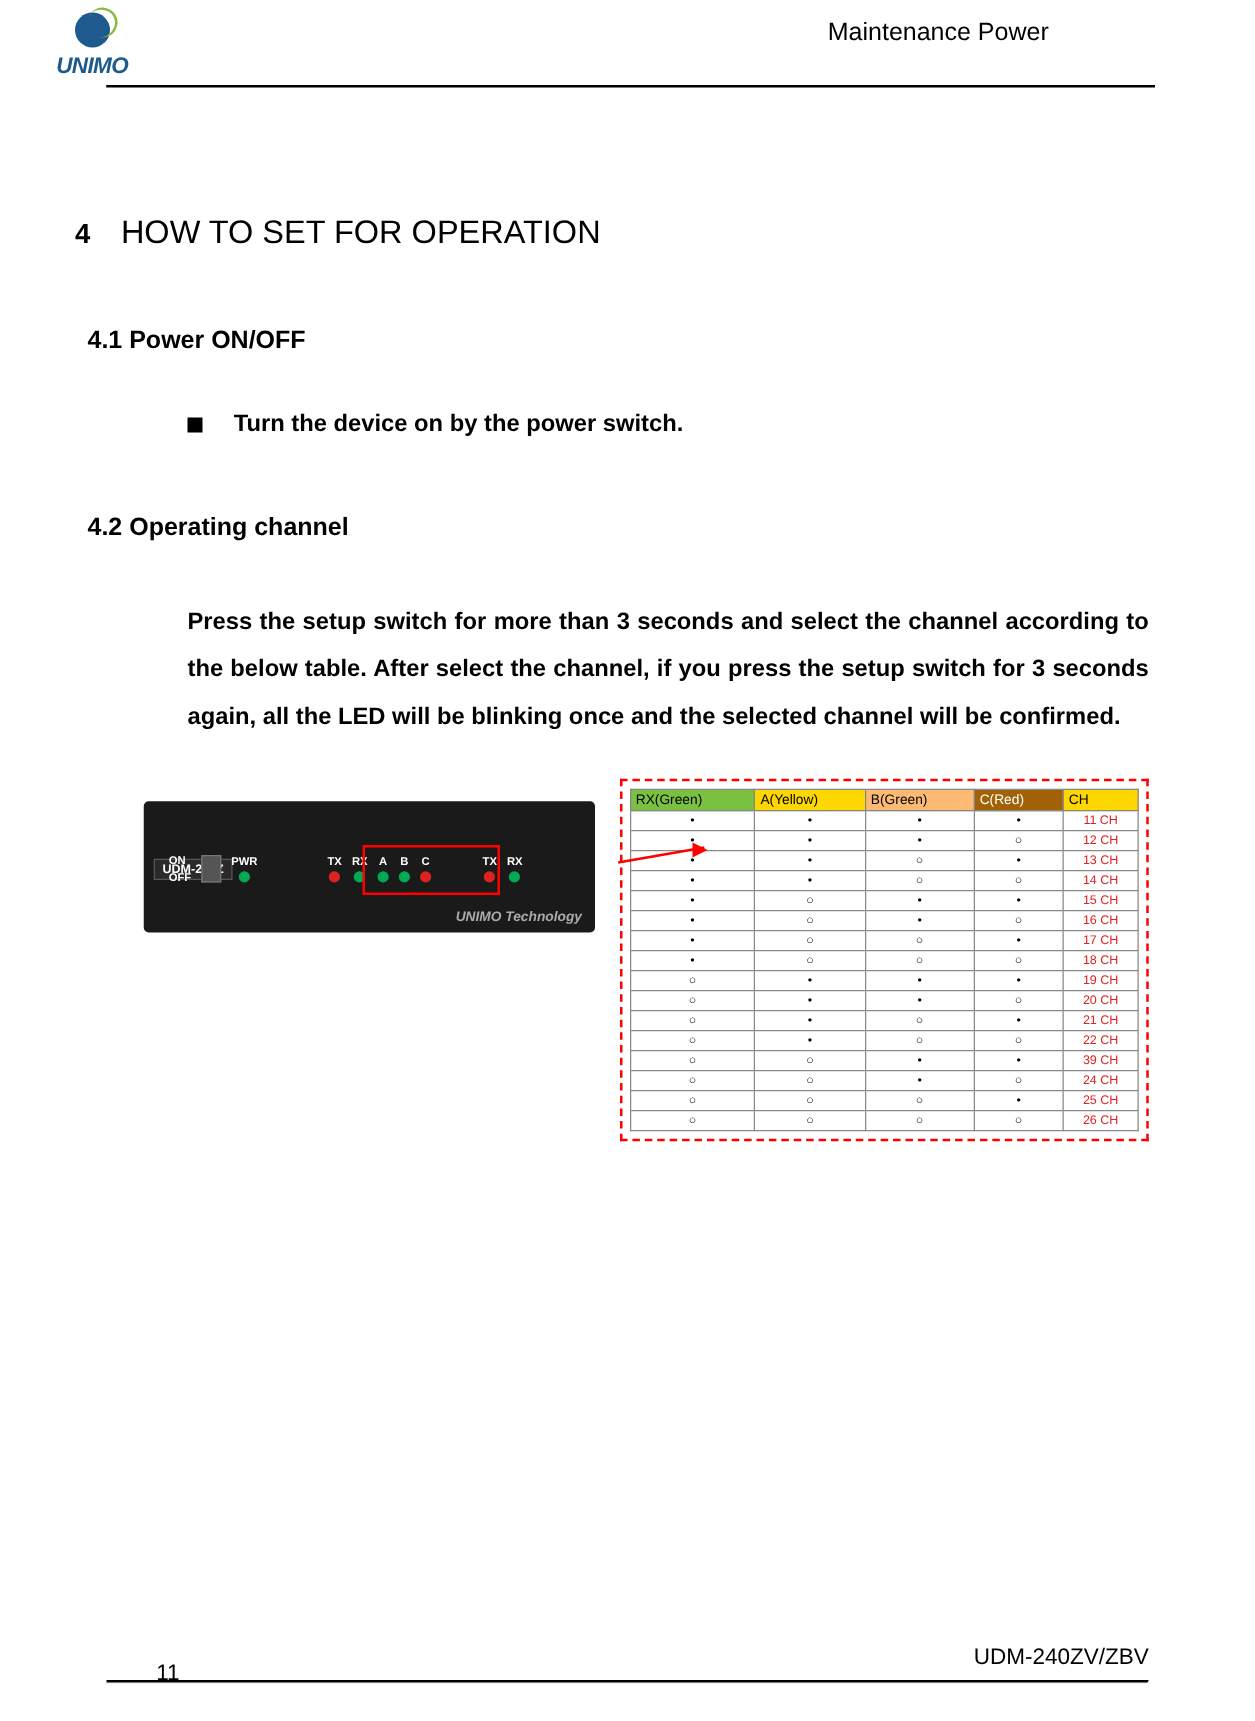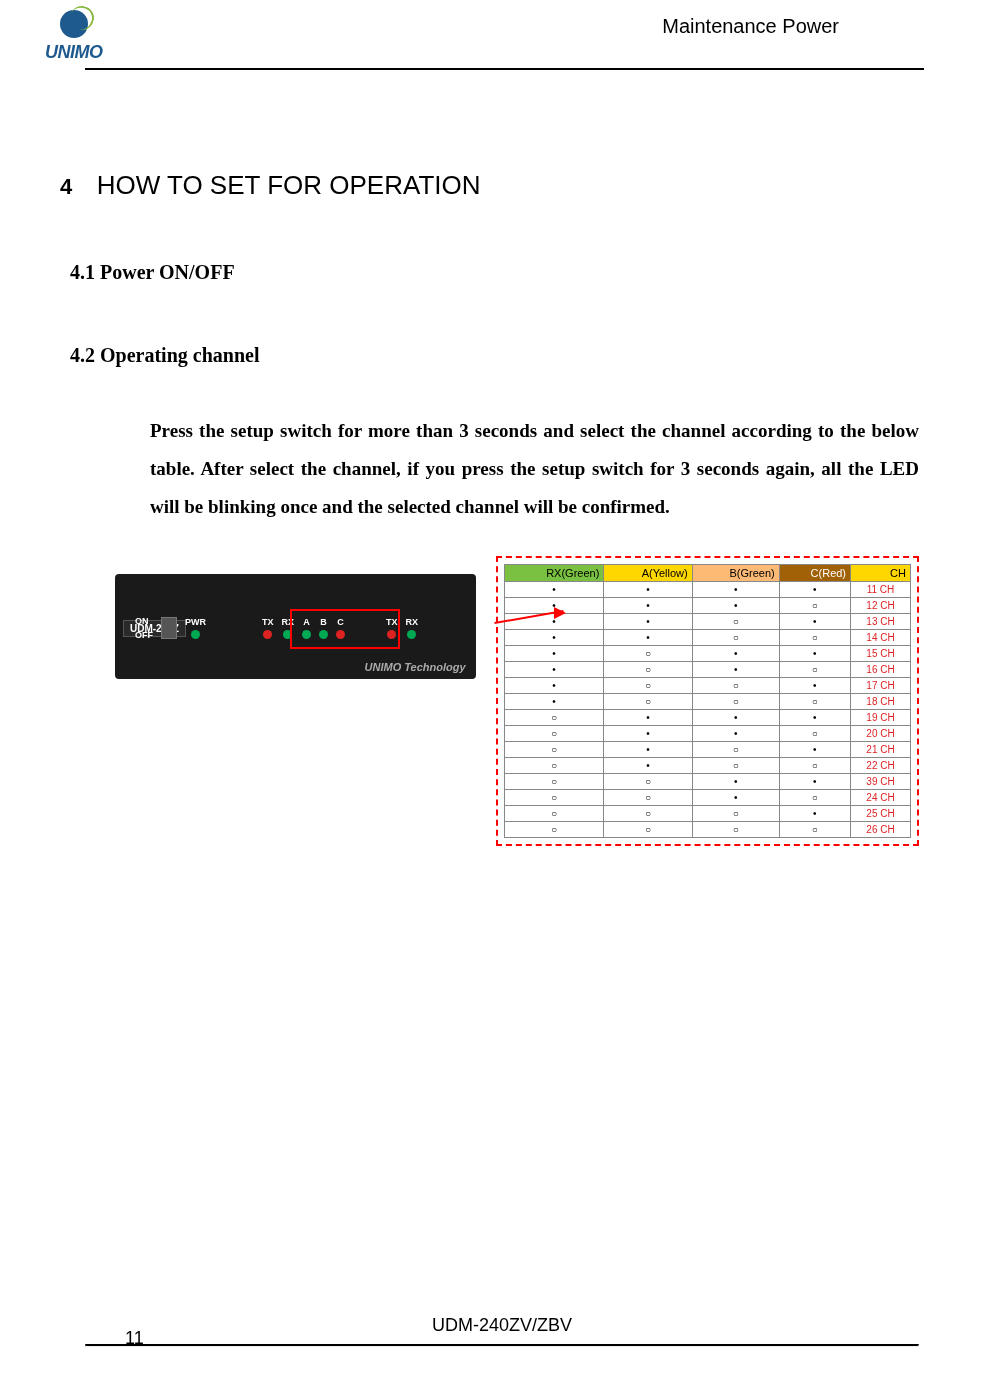--- a/index.html
+++ b/index.html
@@ -69,21 +69,20 @@
       display: inline-block;
       margin-right: 20px;
     }
     .section-heading {
       font-size: 26px;
       display: inline;
     }
     .subsection {
       margin-top: 60px;
       margin-left: 10px;
-      font-family: Liberation Serif, serif;
     }
     .subsection-title {
       font-size: 20px;
       font-weight: bold;
     }
     .bullet-list {
       margin-top: 45px;
       margin-left: 80px;
     }
     .bullet-item {
@@ -216,21 +215,21 @@
     }
     .channel-table {
       width: 100%;
       border-collapse: collapse;
       font-size: 11px;
     }
     .channel-table th {
       border: 1px solid #888;
       padding: 2px 4px;
       font-weight: normal;
-      text-align: right;
+      text-align: left;
     }
     .channel-table td {
       border: 1px solid #888;
       padding: 1px 4px;
       text-align: center;
       font-size: 10px;
       height: 16px;
     }
     .th-rx { background: #7ac142; }
     .th-a { background: #ffd700; }
@@ -239,21 +238,21 @@
     .th-ch { background: #ffd700; }
     .ch-cell { color: #d22; font-size: 11px; }
     .footer {
       position: absolute;
       bottom: 30px;
       left: 0;
       right: 0;
       padding: 0 85px;
     }
     .footer-title {
-      text-align: center;
+      text-align: right;
       font-size: 18px;
       padding-bottom: 8px;
     }
     .footer-line {
       border-top: 2px solid #000;
       margin: 0;
     }
     .page-number {
       position: absolute;
       left: 40px;
@@ -281,20 +280,26 @@
 </div>
 
 <div class="content">
   <div>
     <span class="section-number">4</span>
     <span class="section-heading">HOW TO SET FOR OPERATION</span>
   </div>
 
   <div class="subsection">
     <div class="subsection-title">4.1 Power ON/OFF</div>
+    <div class="bullet-list">
+      <div class="bullet-item">
+        <div class="bullet-marker"></div>
+        <span class="bullet-text">Turn the device on by the power switch.</span>
+      </div>
+    </div>
   </div>
 
   <div class="subsection">
     <div class="subsection-title">4.2 Operating channel</div>
     <div class="paragraph">Press the setup switch for more than 3 seconds and select the channel according to the below table. After select the channel, if you press the setup switch for 3 seconds again, all the LED will be blinking once and the selected channel will be confirmed.</div>
   </div>
 
   <div class="figure-row">
     <div class="device-image">
       <div class="device-label">UDM-240Z</div>

